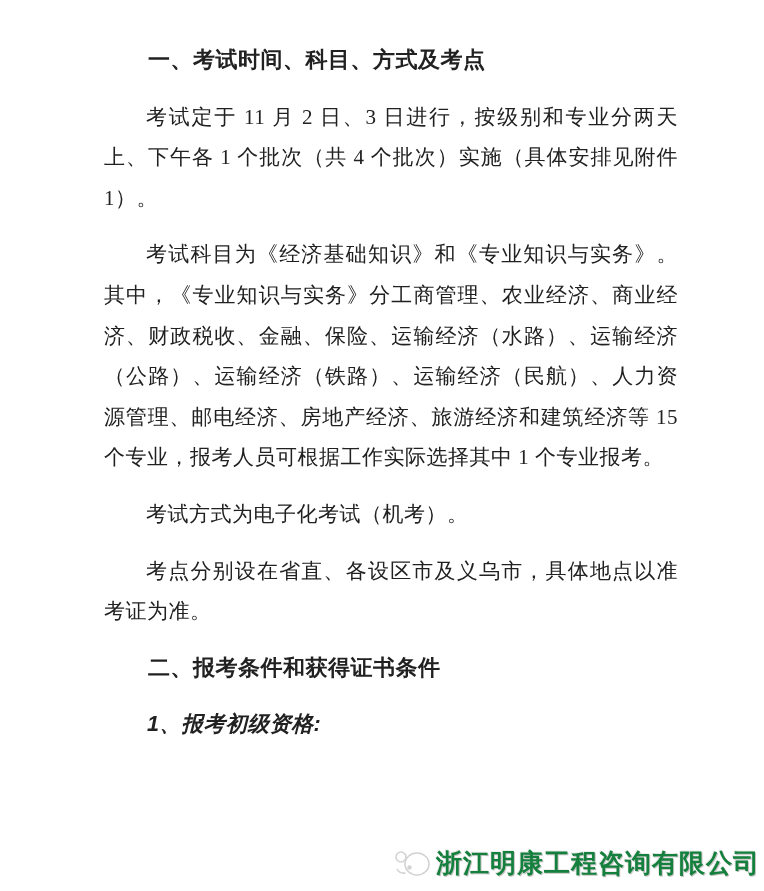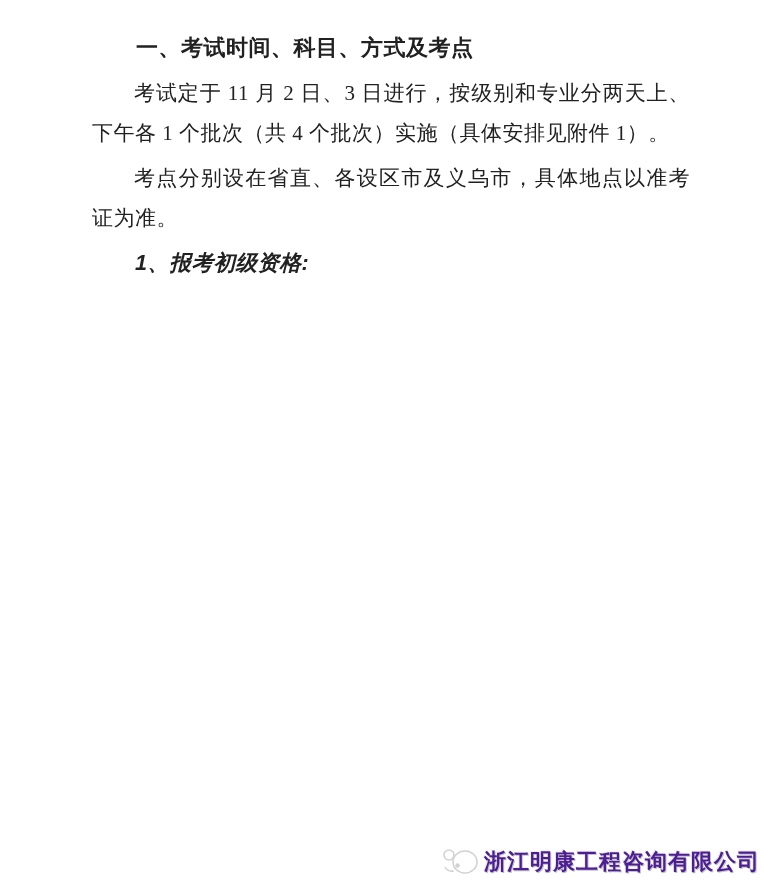--- a/index.html
+++ b/index.html
@@ -17,21 +17,21 @@
     width: 764px;
     box-sizing: border-box;
     padding: 24px 70px 0 88px;
     font-family: "Liberation Serif", "DejaVu Serif", serif;
     font-size: 21px;
     line-height: 40.6px;
     color: #212121;
     text-align: justify;
     letter-spacing: 0.5px;
   }
-  .doc p { margin: 4px; }
+  .doc p { margin: 16px; }
   .para { text-indent: 2em; }
   .heading {
     text-indent: 2em;
     font-family: "Liberation Sans", "DejaVu Sans", sans-serif;
     font-weight: 700;
     font-size: 22px;
   }
   .subheading {
     text-indent: 2em;
     font-family: "Liberation Sans", "DejaVu Sans", sans-serif;
@@ -42,36 +42,39 @@
   .footer {
     position: absolute;
     top: 846px;
     right: 4px;
     display: flex;
     align-items: center;
     gap: 3px;
   }
   .company-name {
     font-family: "Liberation Sans", "DejaVu Sans", sans-serif;
-    font-size: 22px;
+    font-size: 26px;
     font-weight: 700;
-    color: #4c1d95;
+    color: #15803d;
     text-shadow: 1px 1px 0 #c3c3c3, -1px -1px 0 #ededed;
     letter-spacing: 1px;
     white-space: nowrap;
   }
   .logo { flex: 0 0 auto; }
 </style>
 </head>
 <body>
 
 <div class="doc">
   <p class="heading">一、考试时间、科目、方式及考点</p>
   <p class="para">考试定于 11 月 2 日、3 日进行，按级别和专业分两天上、下午各 1 个批次（共 4 个批次）实施（具体安排见附件 1）。</p>
+  <p class="para">考试科目为《经济基础知识》和《专业知识与实务》。其中，《专业知识与实务》分工商管理、农业经济、商业经济、财政税收、金融、保险、运输经济（水路）、运输经济（公路）、运输经济（铁路）、运输经济（民航）、人力资源管理、邮电经济、房地产经济、旅游经济和建筑经济等 15 个专业，报考人员可根据工作实际选择其中 1 个专业报考。</p>
+  <p class="para">考试方式为电子化考试（机考）。</p>
   <p class="para">考点分别设在省直、各设区市及义乌市，具体地点以准考证为准。</p>
+  <p class="heading">二、报考条件和获得证书条件</p>
   <p class="subheading">1、报考初级资格:</p>
 </div>
 
 <div class="footer">
   <svg class="logo" width="40" height="32" viewBox="0 0 40 32" aria-hidden="true">
     <g fill="#ffffff" stroke="#d2d2d2" stroke-width="1.6">
       <ellipse cx="24" cy="16" rx="12" ry="11"></ellipse>
       <circle cx="8" cy="9" r="5"></circle>
       <path d="M4 21 q2.5 5 8.5 4" fill="none"></path>
     </g>

